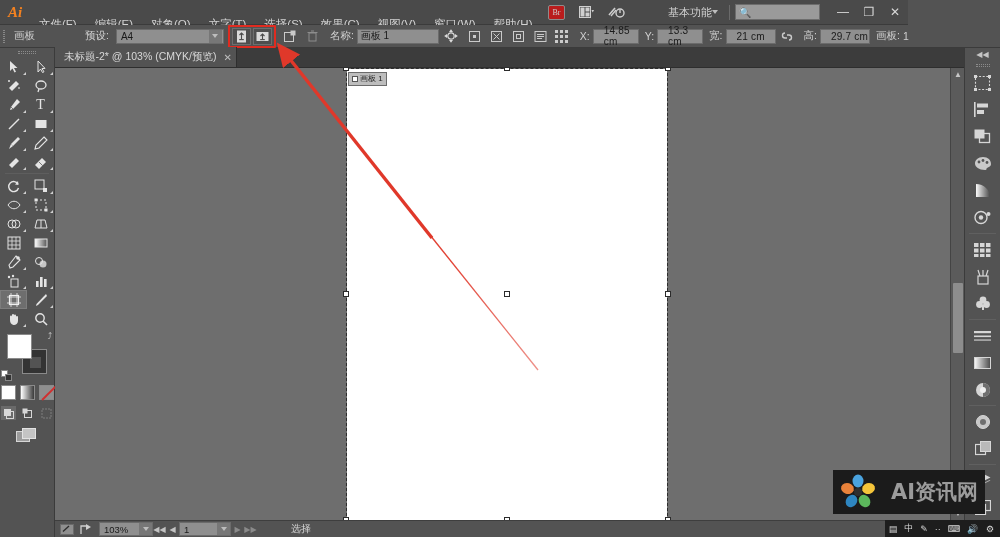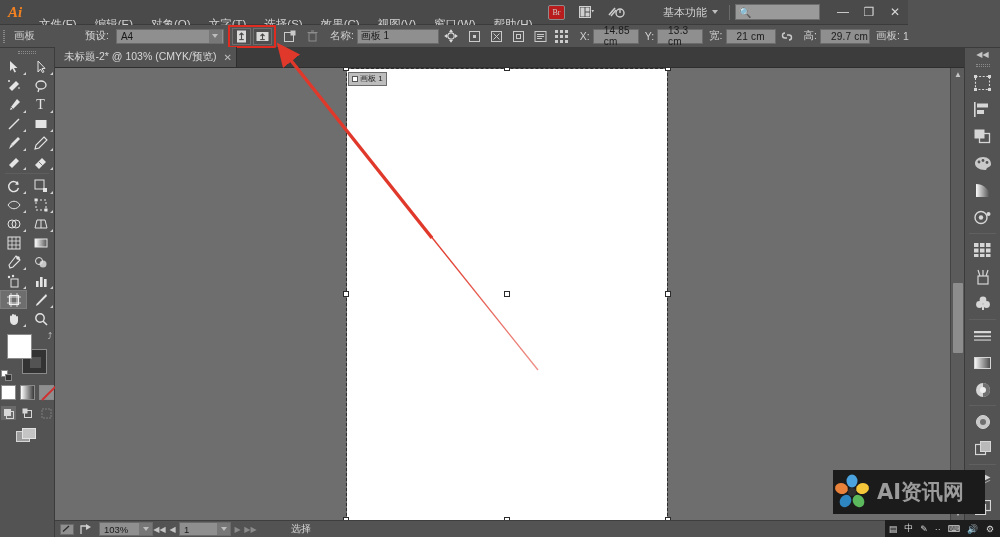--- a/index.html
+++ b/index.html
@@ -37,21 +37,21 @@
     color: #cfcfcf;
   }
   .br-btn {
     border: 1px solid #8c8c8c; border-radius: 2px;
     font-size: 8px; width: 17px; height: 15px; background: #b91c1c;
     display:flex; align-items:center; justify-content:center;
     font-family: "Liberation Serif", serif;
   }
   .workspace-sel {
     font-size: 11px; color: #cfcfcf; padding: 0 6px;
-    display: flex; align-items: center; gap: 5px; height: 19px;
+    display: flex; align-items: center; height: 19px;
   }
   .caret-d { width:0;height:0;border-left:3px solid transparent;border-right:3px solid transparent;border-top:4px solid #bdbdbd; }
   .search-box {
     width: 85px; height: 16px; background: #9a9a9a; border: 1px solid #6d6d6d;
     display: flex; align-items: center; padding-left: 3px; margin-right: 10px;
   }
   .search-box .mag { font-size: 10px; color: #3d3d3d; }
   .win-btn {
     width: 26px; height: 25px; display: flex; align-items: center; justify-content: center;
     color: #d8d8d8; font-size: 12px;
@@ -243,21 +243,21 @@
 
   .tray {
     position:absolute; right:0; top:520px; width:115px; height:17px;
     background:#1d1d1d; display:flex; align-items:center; justify-content:flex-end;
     gap:7px; padding-right:6px; color:#d9d9d9; font-size:9px;
   }
 
   
   .watermark {
     position: absolute; left: 833px; top: 470px; width: 152px; height: 44px;
-    background: #1b1b1b; display: flex; align-items: center; gap: 6px; 
+    background: #1b1b1b; display: flex; align-items: center; gap: 14px; padding-left: 6px;
   }
   .wm-text { font-size: 21px; font-weight: bold; color: #9b9b9b; letter-spacing: 0px;
     font-family: "DejaVu Sans", sans-serif; }
 
   
   .annot { position: absolute; left: 0; top: 0; width: 1000px; height: 537px; pointer-events: none; }
 </style>
 </head>
 <body>
 

